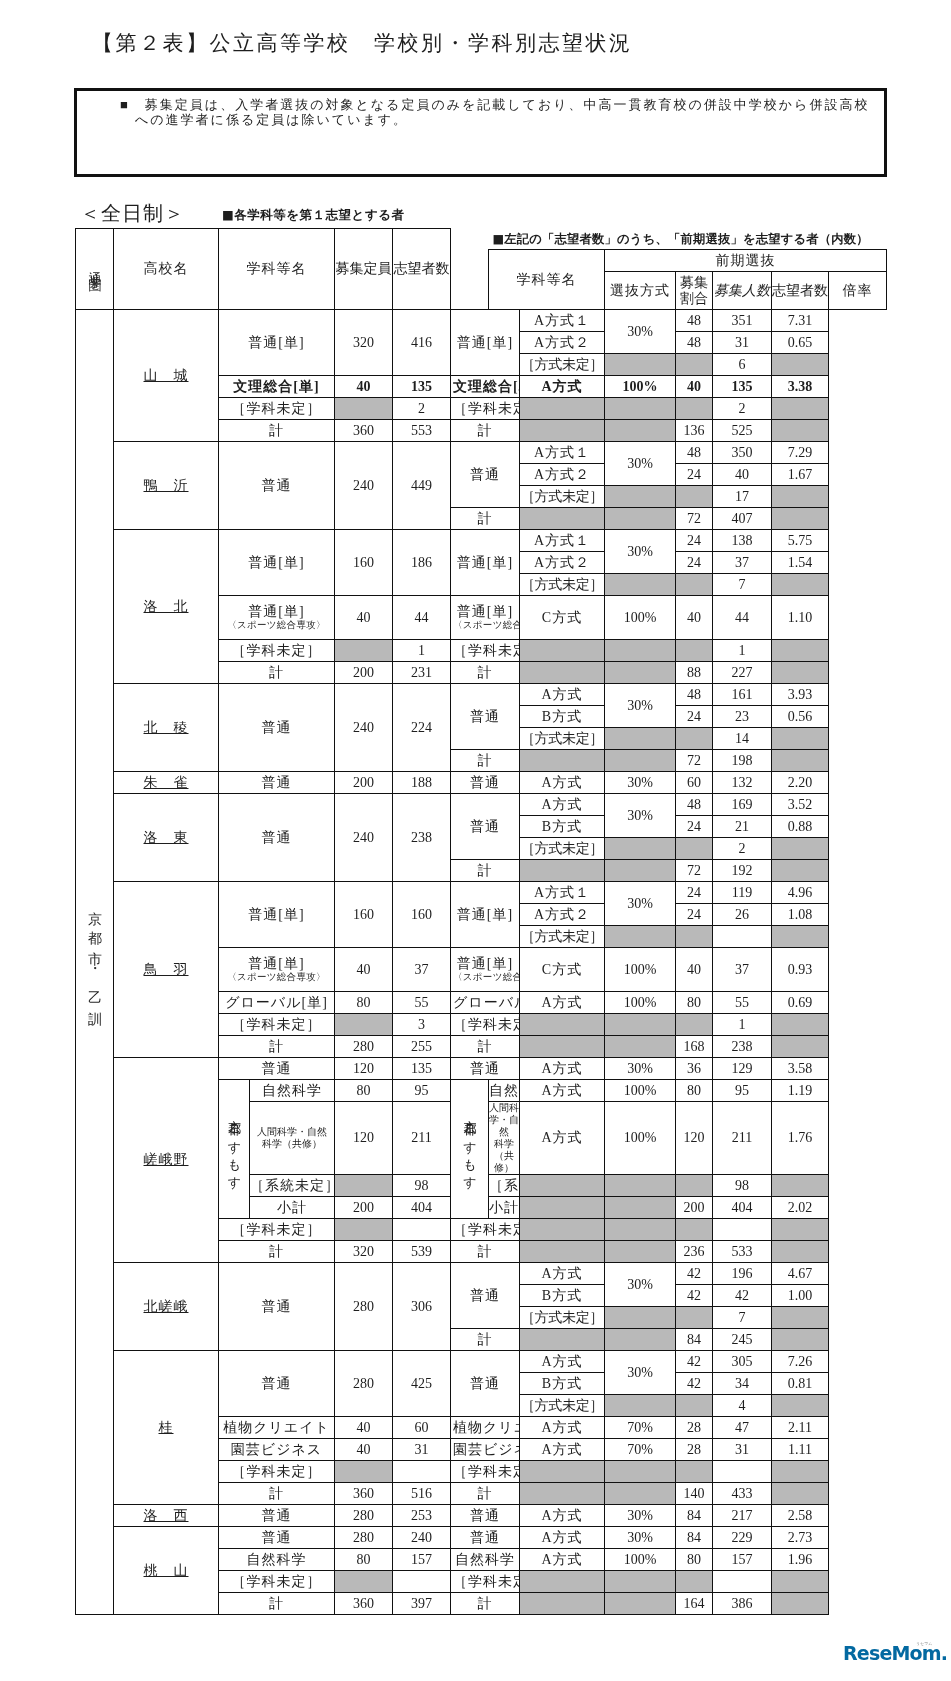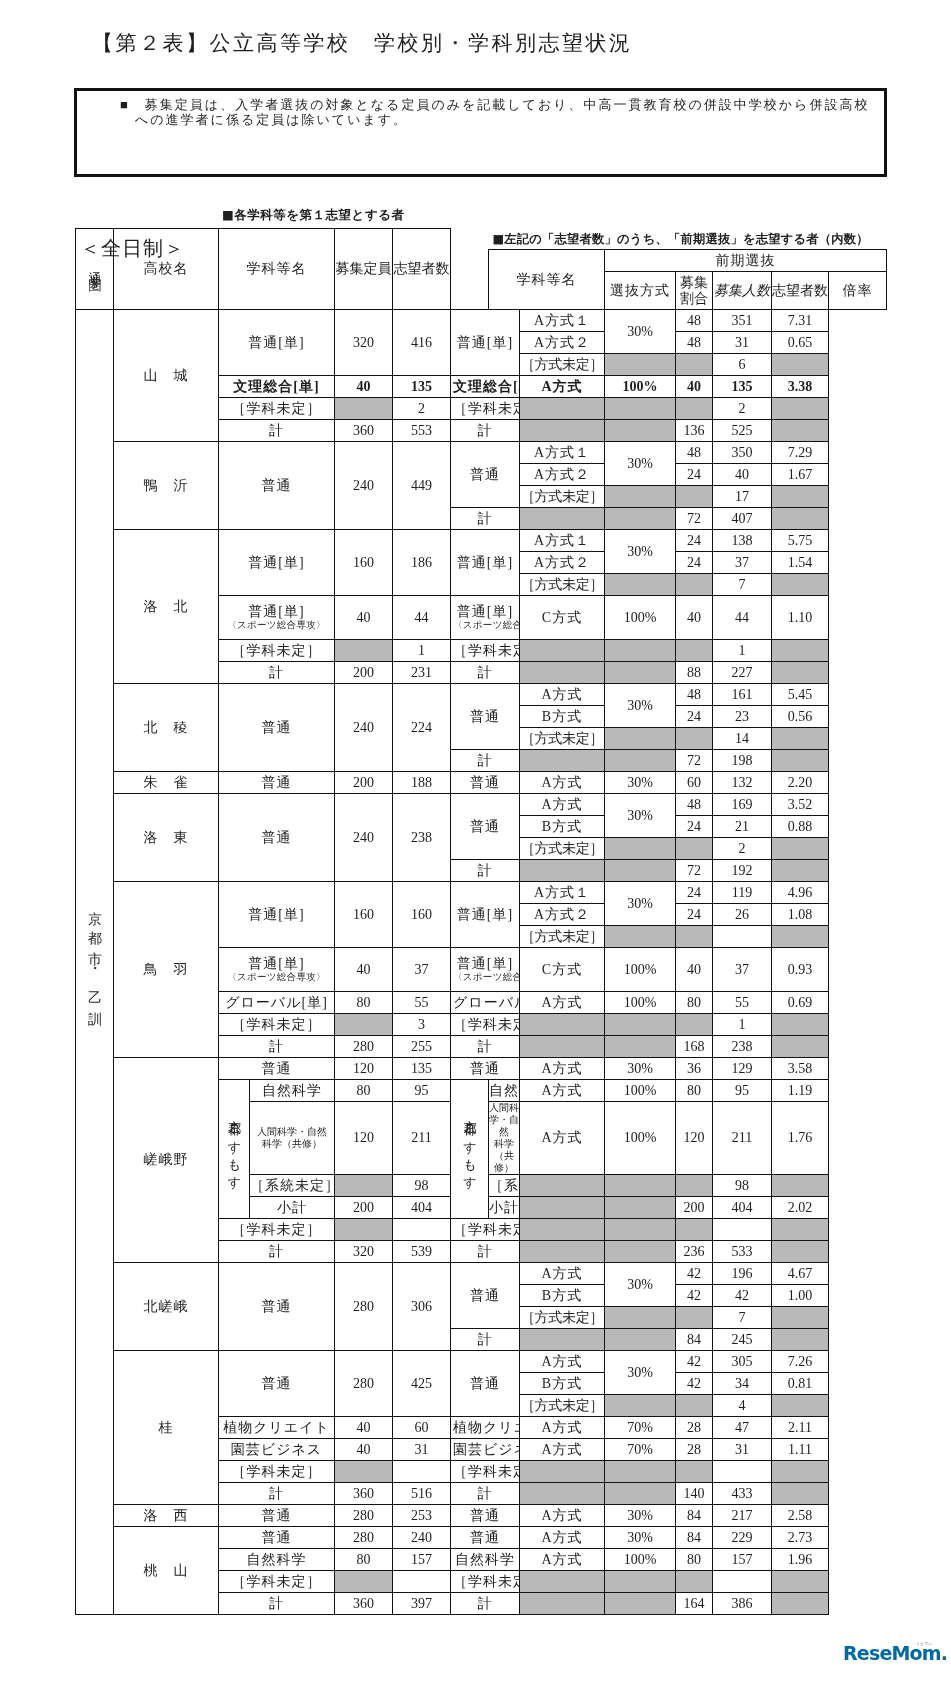--- a/index.html
+++ b/index.html
@@ -3,21 +3,21 @@
 <meta charset="utf-8">
 <style>
   html, body { margin:0; padding:0; }
   body { width:951px; height:1681px; position:relative; background:#ffffff; overflow:hidden;
          font-family:"Liberation Serif","DejaVu Serif",serif; color:#1e1e1e; }
   .title { position:absolute; left:92px; top:30px; font-size:21px; line-height:26px; letter-spacing:2.5px; white-space:nowrap; }
   .notes { position:absolute; left:74px; top:88px; width:813px; height:89px; box-sizing:border-box;
            border:3px solid #111; padding:6px 10px 0 58px; }
   .note { margin:0 0 13px 0; text-indent:-15px; font-size:13px; line-height:15px; letter-spacing:2px; }
   .section { position:absolute; left:80px; top:201px; font-family:"DejaVu Sans","Liberation Sans",sans-serif;
-             font-size:20px; line-height:24px; letter-spacing:1px; white-space:nowrap;margin-top:35px; }
+             font-size:20px; line-height:24px; letter-spacing:1px; white-space:nowrap; }
   .left-caption { position:absolute; left:222px; top:207px; font-family:"DejaVu Sans","Liberation Sans",sans-serif;
                   font-weight:bold; font-size:12.5px; line-height:16px; letter-spacing:0.5px; white-space:nowrap; }
 
   table.grid { position:absolute; left:75px; top:228px; border-collapse:collapse; table-layout:fixed; width:811px; }
   table.grid td { border:1px solid #111; padding:0 2px; font-size:14px; line-height:16px; text-align:center;
                   vertical-align:middle; overflow:hidden; white-space:nowrap; }
   table.grid td.nb { border:none; padding:0; }
   td.cap { text-align:left !important; padding-left:4px !important; font-family:"DejaVu Sans","Liberation Sans",sans-serif;
            font-weight:bold; font-size:12.3px !important; letter-spacing:0.2px; }
   td.L { border-left:2px solid #111; border-right:2px solid #111; }
@@ -30,21 +30,21 @@
   td.dbl { border-top:4px double #111; }
   td.thick { border-top:3px solid #111; }
   td.bot2 { border-bottom:2px solid #111; }
   td.hdr-top { border-top:2px solid #111; }
   td.hdr-bot { border-bottom:2px solid #111; }
   td.hdr { font-size:14px; letter-spacing:1px; }
   td.hdr-sm { font-size:12px; letter-spacing:0; padding:0 !important; }
   td.hdr-sm2 { font-size:13px; letter-spacing:0; padding:0 !important;font-style:italic; }
   td.hdr-wrap { white-space:normal !important; font-size:13px; line-height:15px; padding:0 !important; }
   td.num { text-align:right; padding-right:3px; font-size:14px; }
-  td.school { font-size:15px; letter-spacing:1px; }
+  td.school { font-size:15px; letter-spacing:1px;text-decoration:underline; }
   td.dept { letter-spacing:1px; }
   td.method { letter-spacing:1px; }
   td.method-undecided { font-size:11px; letter-spacing:-0.3px; padding:0 !important; }
   td.ratio { font-size:13px; padding:0 !important; }
   td.sh { background-color:#dcdcdc;
           background-image:radial-gradient(circle, #9e9e9e 0.55px, rgba(0,0,0,0) 0.9px);
           background-size:2px 2px; }
   .dept-main { line-height:16px; }
   .dept-small { font-size:10px; line-height:12px; white-space:pre-line; letter-spacing:0; }
   .dept-note { font-size:9.5px; line-height:11px; letter-spacing:0.3px; }
@@ -309,21 +309,21 @@
         </td>
         <td class="L num top2" rowspan="4">240</td>
         <td class="L num top2" rowspan="4">224</td>
         <td class="rl dept" rowspan="3" colspan="2">
           <div class="dept-main">普通</div>
         </td>
         <td class="method">A方式</td>
         <td class="ratio" rowspan="2">30%</td>
         <td class="num">48</td>
         <td class="num">161</td>
-        <td class="rr num">5.45</td>
+        <td class="rr num">3.93</td>
       </tr>
       <tr style="height: 22px;">
         <td class="method">B方式</td>
         <td class="num">24</td>
         <td class="num">23</td>
         <td class="rr num">0.56</td>
       </tr>
       <tr style="height: 22px;">
         <td class="method method-undecided">［方式未定］</td>
         <td class="sh"></td>

